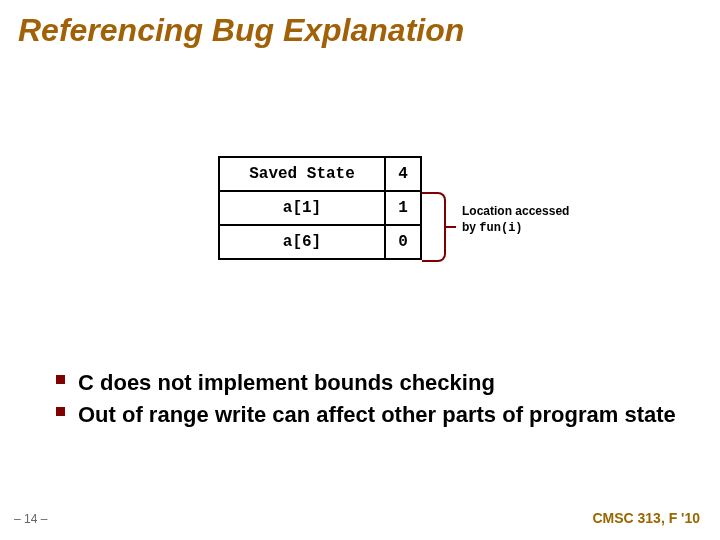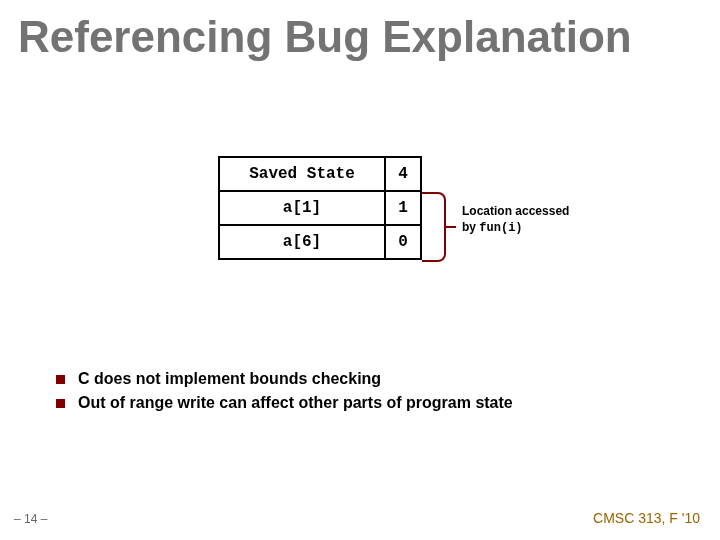--- a/index.html
+++ b/index.html
@@ -9,23 +9,24 @@
     height: 540px;
     background: #fff;
     font-family: Arial, Helvetica, sans-serif;
     position: relative;
     overflow: hidden;
   }
   .title {
     position: absolute;
     top: 12px;
     left: 18px;
-    font-size: 44px;
+    font-size: 32px;
     font-weight: bold;
-    color: #737373;
+    font-style: italic;
+    color: #a16207;
   }
   .stack {
     position: absolute;
     top: 156px;
     left: 218px;
     border-collapse: collapse;
   }
   .stack td {
     border: 2px solid #000;
     font-family: "Courier New", monospace;
@@ -74,21 +75,21 @@
     position: absolute;
     top: 370px;
     left: 56px;
     list-style: none;
     padding: 0;
     margin: 0;
   }
   .bullets li {
     position: relative;
     padding-left: 22px;
-    font-size: 16px;
+    font-size: 22px;
     font-weight: bold;
     color: #000;
     margin-bottom: 6px;
   }
   .bullets li::before {
     content: "";
     position: absolute;
     left: 0;
     top: 5px;
     width: 9px;
@@ -101,20 +102,21 @@
     left: 14px;
     font-size: 12px;
     color: #666;
   }
   .course {
     position: absolute;
     bottom: 14px;
     right: 20px;
     font-size: 14px;
     color: #996600;
+    font-weight: bold;
   }
 </style>
 </head>
 <body>
 
 <div class="title">Referencing Bug Explanation</div>
 
 <table class="stack">
   <tbody>
       <tr>

